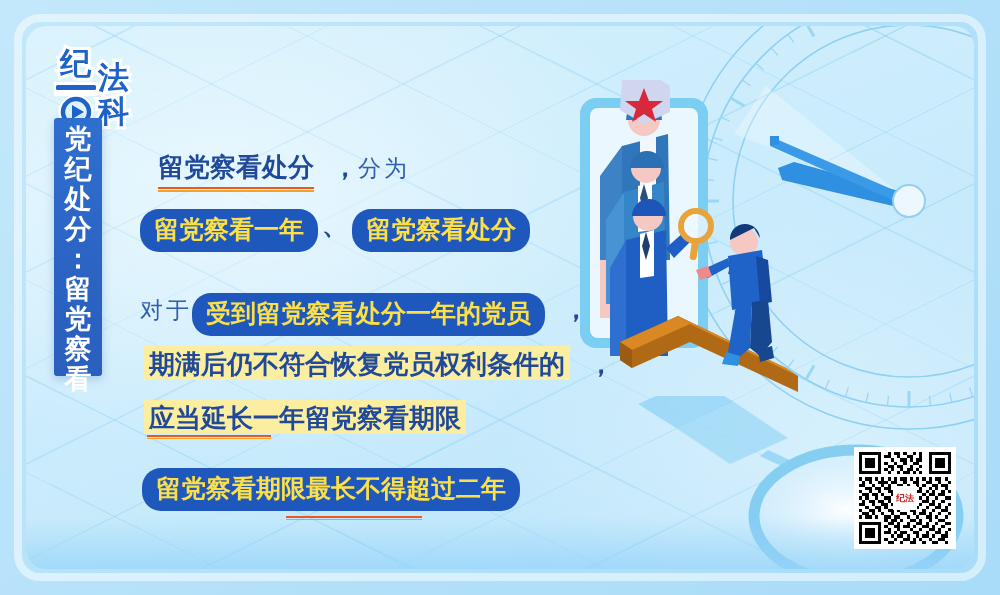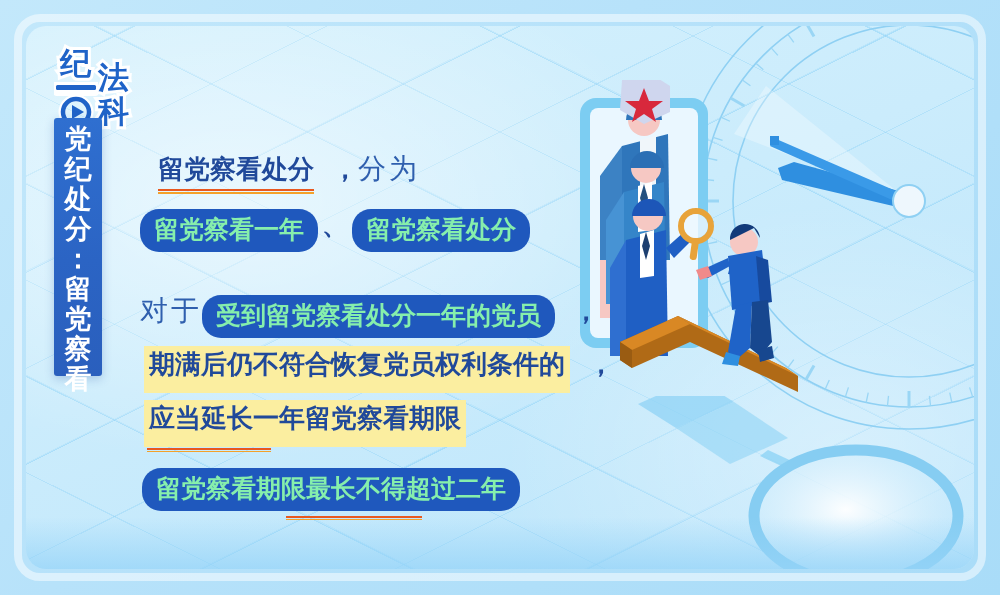--- a/index.html
+++ b/index.html
@@ -140,21 +140,21 @@
   .plain {
     color: #20499a;
     font-weight: 700;
     font-size: 26px;
     font-family: "Liberation Serif", "DejaVu Serif", serif;
     margin-left: 18px;
   }
   .plain-light {
     color: #2f5fae;
     font-weight: 400;
-    font-size: 28px;
+    font-size: 23px;
     font-family: "Liberation Serif", "DejaVu Serif", serif;
     letter-spacing: 3px;
   }
 
   
   .uline {
     position: relative;
     display: inline-block;
   }
   .uline::after {
@@ -166,21 +166,21 @@
       linear-gradient(180deg,
         #e8581f 0 2px,
         rgba(0,0,0,0) 2px 3px,
         #f4a12a 3px 5px);
   }
 
   
   .pill {
     display: inline-block;
     background: #1f58bd;
-    color: #86efac;
+    color: #fde047;
     font-weight: 700;
     font-size: 25px;
     line-height: 1;
     padding: 8px 14px 10px 14px;
     border-radius: 19px;
     font-family: "Liberation Serif", "DejaVu Serif", serif;
     vertical-align: middle;
   }
   .pill-wrap { position: relative; display:inline-block; }
   .pill-uline::after {
@@ -192,21 +192,21 @@
   }
 
   
   .hl {
     display: inline-block;
     background: #fbeea0;
     color: #20499a;
     font-weight: 700;
     font-size: 26px;
     line-height: 1.05;
-    padding: 5px 5px 15px 5px;
+    padding: 5px 5px 2px 5px;
     font-family: "Liberation Serif", "DejaVu Serif", serif;
   }
   .hl-sub { position: relative; }
   .hl-sub::after {
     content:"";
     position:absolute; left:3px; width:124px;
     bottom:-5px; height:4px;
     background: linear-gradient(180deg,#e8581f 0 2px, rgba(0,0,0,0) 2px 3px, #f4a12a 3px 4px);
   }
 
@@ -483,15 +483,56 @@
     <div class="tline" id="line5">
       <span class="hl hl-sub">应当延长一年留党察看期限</span>
     </div>
 
     <div class="tline" id="line6">
       <span class="pill-wrap pill-uline"><span class="pill">留党察看期限最长不得超过二年</span></span>
     </div>
 
   </div>
 
+  <div class="qr">
+    <div class="qr-inner">
+      <svg width="92" height="92" viewBox="0 0 29 29" shape-rendering="crispEdges">
+        <rect width="29" height="29" fill="#ffffff"></rect>
+        <g fill="#000000">
+          <path d="M0 0h7v1h-7z M0 1h1v1h-1z M6 1h1v1h-1z M0 2h1v1h-1z M2 2h3v1h-3z M6 2h1v1h-1z M0 3h1v1h-1z M2 3h3v1h-3z M6 3h1v1h-1z M0 4h1v1h-1z M2 4h3v1h-3z M6 4h1v1h-1z M0 5h1v1h-1z M6 5h1v1h-1z M0 6h7v1h-7z"></path>
+          <path d="M22 0h7v1h-7z M22 1h1v1h-1z M28 1h1v1h-1z M22 2h1v1h-1z M24 2h3v1h-3z M28 2h1v1h-1z M22 3h1v1h-1z M24 3h3v1h-3z M28 3h1v1h-1z M22 4h1v1h-1z M24 4h3v1h-3z M28 4h1v1h-1z M22 5h1v1h-1z M28 5h1v1h-1z M22 6h7v1h-7z"></path>
+          <path d="M0 22h7v1h-7z M0 23h1v1h-1z M6 23h1v1h-1z M0 24h1v1h-1z M2 24h3v1h-3z M6 24h1v1h-1z M0 25h1v1h-1z M2 25h3v1h-3z M6 25h1v1h-1z M0 26h1v1h-1z M2 26h3v1h-3z M6 26h1v1h-1z M0 27h1v1h-1z M6 27h1v1h-1z M0 28h7v1h-7z"></path>
+          <path d="M9 0h1v1h-1z M11 0h2v1h-2z M14 0h1v1h-1z M17 0h1v1h-1z M19 0h1v1h-1z
+                   M8 1h2v1h-2z M12 1h1v1h-1z M15 1h2v1h-2z M19 1h1v1h-1z
+                   M10 2h1v1h-1z M13 2h2v1h-2z M16 2h1v1h-1z M18 2h2v1h-2z
+                   M8 3h1v1h-1z M11 3h1v1h-1z M14 3h1v1h-1z M17 3h2v1h-2z
+                   M9 4h2v1h-2z M12 4h2v1h-2z M16 4h1v1h-1z M19 4h1v1h-1z
+                   M8 5h1v1h-1z M10 5h1v1h-1z M13 5h1v1h-1z M15 5h2v1h-2z M18 5h1v1h-1z
+                   M9 6h1v1h-1z M12 6h1v1h-1z M14 6h2v1h-2z M17 6h1v1h-1z M19 6h1v1h-1z"></path>
+          <path d="M0 8h1v1h-1z M2 8h2v1h-2z M5 8h1v1h-1z M7 8h1v1h-1z M9 8h1v1h-1z M11 8h1v1h-1z M13 8h2v1h-2z M16 8h1v1h-1z M18 8h1v1h-1z M20 8h1v1h-1z M22 8h1v1h-1z M24 8h2v1h-2z M27 8h1v1h-1z
+                   M1 9h1v1h-1z M3 9h1v1h-1z M6 9h2v1h-2z M8 9h1v1h-1z M10 9h2v1h-2z M14 9h1v1h-1z M17 9h2v1h-2z M21 9h2v1h-2z M25 9h1v1h-1z M28 9h1v1h-1z
+                   M0 10h2v1h-2z M4 10h1v1h-1z M7 10h1v1h-1z M9 10h1v1h-1z M12 10h2v1h-2z M15 10h1v1h-1z M18 10h1v1h-1z M20 10h1v1h-1z M23 10h2v1h-2z M26 10h2v1h-2z
+                   M2 11h2v1h-2z M5 11h2v1h-2z M8 11h2v1h-2z M11 11h1v1h-1z M14 11h1v1h-1z M16 11h2v1h-2z M19 11h1v1h-1z M22 11h1v1h-1z M24 11h1v1h-1z M27 11h1v1h-1z
+                   M0 12h1v1h-1z M3 12h1v1h-1z M6 12h1v1h-1z M9 12h2v1h-2z M13 12h1v1h-1z M15 12h1v1h-1z M18 12h2v1h-2z M21 12h1v1h-1z M23 12h1v1h-1z M26 12h1v1h-1z M28 12h1v1h-1z
+                   M1 13h2v1h-2z M4 13h2v1h-2z M7 13h1v1h-1z M10 13h1v1h-1z M12 13h1v1h-1z M20 13h1v1h-1z M22 13h2v1h-2z M25 13h2v1h-2z
+                   M0 14h1v1h-1z M2 14h1v1h-1z M5 14h1v1h-1z M8 14h2v1h-2z M11 14h1v1h-1z M19 14h1v1h-1z M21 14h1v1h-1z M24 14h1v1h-1z M27 14h2v1h-2z
+                   M1 15h1v1h-1z M3 15h2v1h-2z M6 15h2v1h-2z M9 15h1v1h-1z M12 15h1v1h-1z M20 15h2v1h-2z M23 15h1v1h-1z M26 15h1v1h-1z
+                   M0 16h2v1h-2z M4 16h1v1h-1z M7 16h2v1h-2z M10 16h2v1h-2z M13 16h1v1h-1z M17 16h1v1h-1z M19 16h1v1h-1z M22 16h2v1h-2z M25 16h1v1h-1z M28 16h1v1h-1z
+                   M2 17h1v1h-1z M5 17h2v1h-2z M8 17h1v1h-1z M11 17h1v1h-1z M14 17h2v1h-2z M18 17h1v1h-1z M21 17h1v1h-1z M24 17h2v1h-2z M27 17h1v1h-1z
+                   M0 18h1v1h-1z M3 18h2v1h-2z M6 18h1v1h-1z M9 18h2v1h-2z M12 18h1v1h-1z M16 18h2v1h-2z M20 18h1v1h-1z M23 18h1v1h-1z M26 18h2v1h-2z
+                   M1 19h2v1h-2z M4 19h1v1h-1z M7 19h1v1h-1z M10 19h1v1h-1z M13 19h2v1h-2z M17 19h1v1h-1z M19 19h2v1h-2z M22 19h1v1h-1z M25 19h1v1h-1z M28 19h1v1h-1z
+                   M0 20h1v1h-1z M2 20h2v1h-2z M5 20h1v1h-1z M8 20h2v1h-2z M11 20h2v1h-2z M15 20h1v1h-1z M18 20h1v1h-1z M21 20h2v1h-2z M24 20h1v1h-1z M27 20h1v1h-1z"></path>
+          <path d="M8 21h1v1h-1z M10 21h2v1h-2z M13 21h1v1h-1z M16 21h2v1h-2z M19 21h1v1h-1z M22 21h1v1h-1z M25 21h2v1h-2z
+                   M9 22h2v1h-2z M12 22h1v1h-1z M15 22h1v1h-1z M18 22h2v1h-2z M21 22h1v1h-1z M24 22h1v1h-1z M27 22h2v1h-2z
+                   M8 23h1v1h-1z M11 23h2v1h-2z M14 23h2v1h-2z M17 23h1v1h-1z M20 23h2v1h-2z M23 23h1v1h-1z M26 23h1v1h-1z
+                   M9 24h1v1h-1z M12 24h1v1h-1z M16 24h1v1h-1z M19 24h1v1h-1z M22 24h2v1h-2z M25 24h1v1h-1z M28 24h1v1h-1z
+                   M8 25h2v1h-2z M11 25h1v1h-1z M13 25h2v1h-2z M17 25h2v1h-2z M21 25h1v1h-1z M24 25h2v1h-2z M27 25h1v1h-1z
+                   M10 26h1v1h-1z M12 26h2v1h-2z M15 26h1v1h-1z M18 26h1v1h-1z M20 26h2v1h-2z M23 26h1v1h-1z M26 26h2v1h-2z
+                   M8 27h1v1h-1z M11 27h1v1h-1z M14 27h2v1h-2z M17 27h1v1h-1z M19 27h1v1h-1z M22 27h1v1h-1z M25 27h2v1h-2z
+                   M9 28h2v1h-2z M13 28h1v1h-1z M16 28h2v1h-2z M20 28h1v1h-1z M23 28h2v1h-2z M27 28h1v1h-1z"></path>
+        </g>
+      </svg>
+      <div class="qr-logo">纪法</div>
+    </div>
+  </div>
 
 
 </div>
 
 </body></html>

